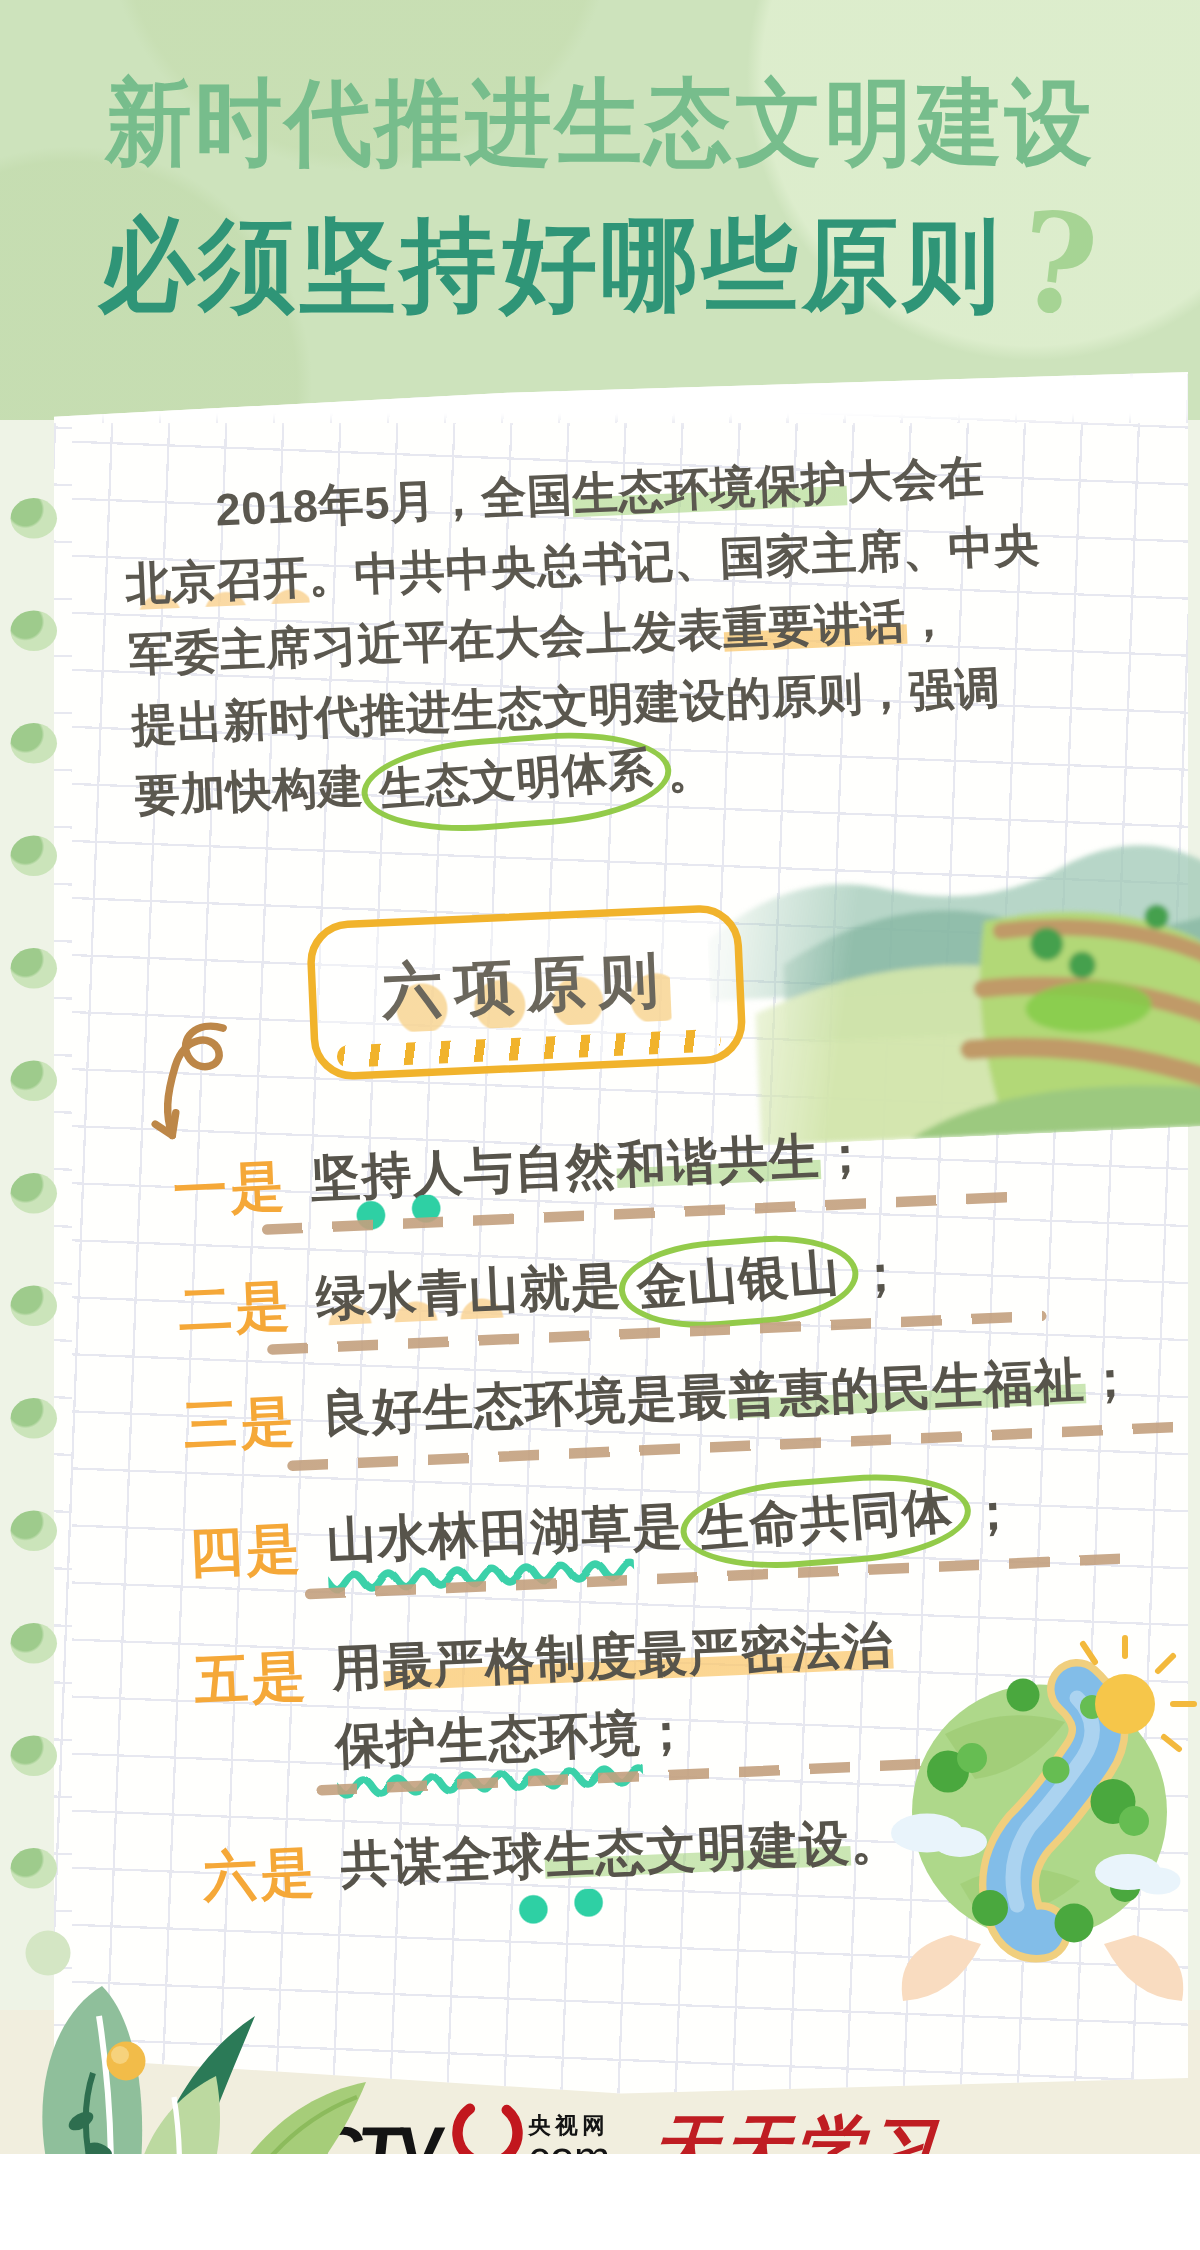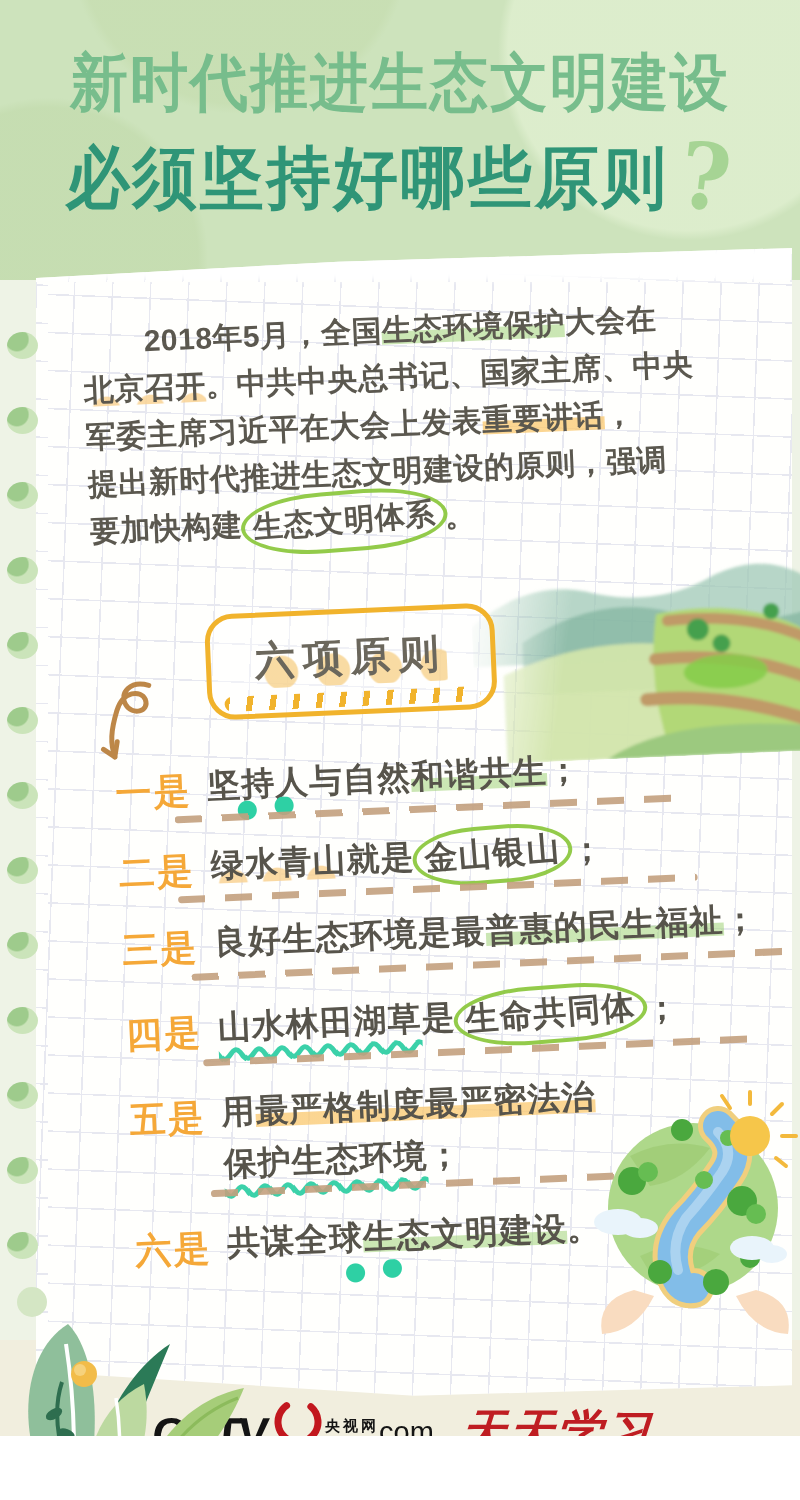--- a/index.html
+++ b/index.html
@@ -75,21 +75,21 @@
                radial-gradient(circle at 48px 9px,#2ed0a4 0 9px,transparent 10px);}
 
   
   .earth{position:absolute;left:590px;top:1086px;z-index:4;}
   .plants{position:absolute;left:-8px;top:1286px;z-index:5;}
 
   
   .footer{position:absolute;left:0;top:1340px;width:800px;height:160px;background:#f1eede;z-index:0;}
   .logo-row{position:absolute;left:0;top:60px;width:100%;display:flex;justify-content:center;align-items:center;gap:26px;}
   .cctv-wrap{display:flex;align-items:center;}
-  .cctv-col{display:flex;flex-direction:row;line-height:1;margin-left:2px;}
+  .cctv-col{display:flex;flex-direction:column;line-height:1;margin-left:2px;}
   .cctv-cn{font-size:15px;font-weight:700;color:#141414;letter-spacing:3px;}
   .cctv-com{font-size:29px;font-weight:400;color:#141414;letter-spacing:0;}
   .brand{font-family:"Liberation Serif",serif;font-style:italic;font-weight:700;font-size:46px;
     color:#bf1d22;letter-spacing:2px;transform:skewX(-4deg);}
 </style>
 </head>
 <body>
 
 <div class="poster">
 

